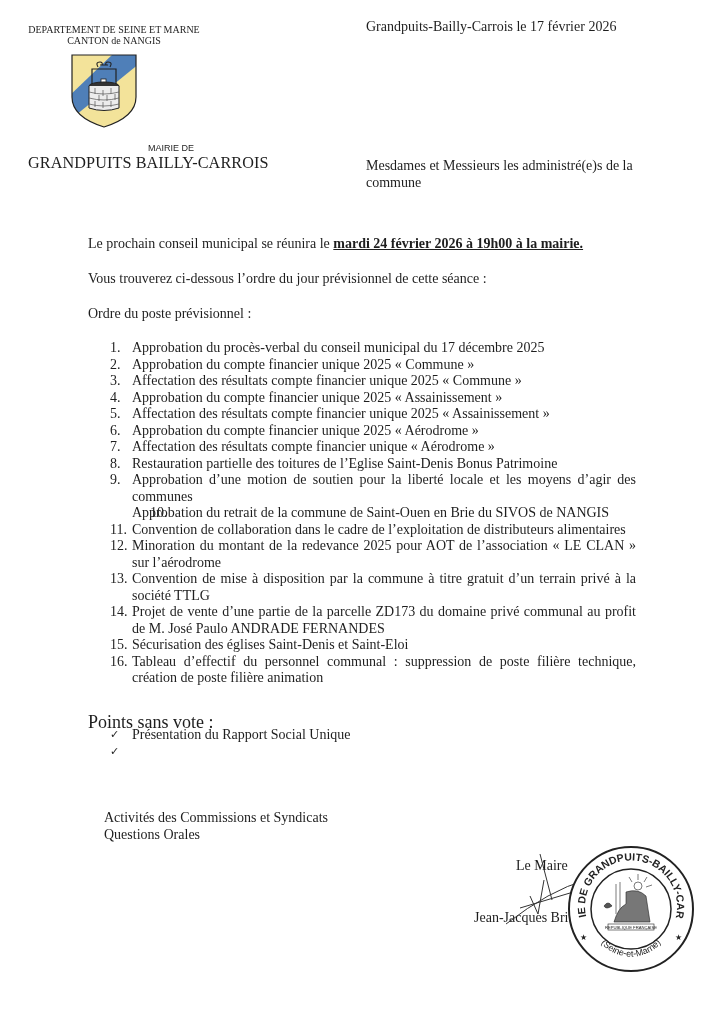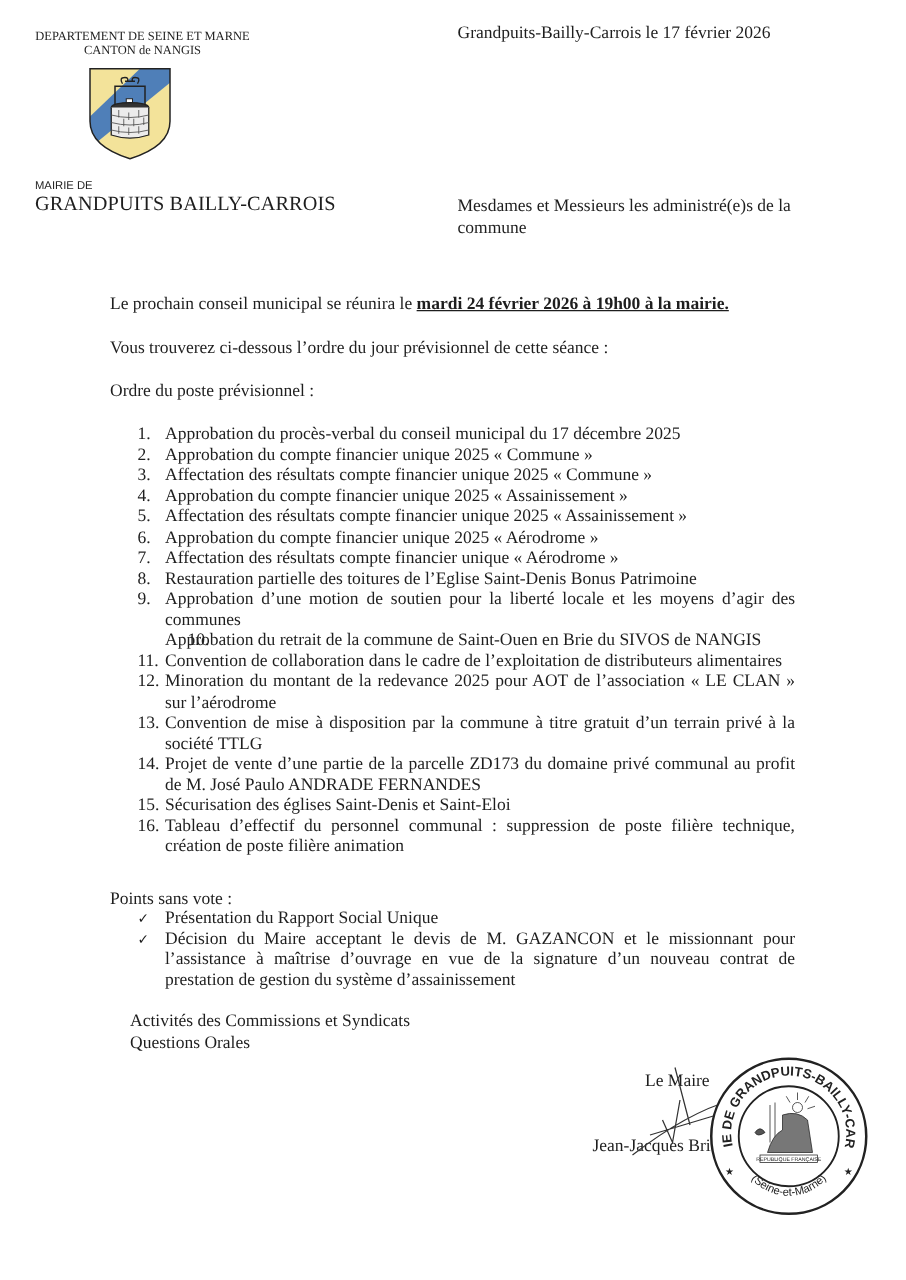--- a/index.html
+++ b/index.html
@@ -1,34 +1,34 @@
 <!DOCTYPE html>
 <html><head>
   <meta charset="utf-8">
   <style>
     html, body { margin: 0; padding: 0; background: #ffffff; }
     body { width: 725px; height: 1024px; position: relative; overflow: hidden;
            font-family: "Liberation Serif", serif; color: #1e1e1e; }
     .abs { position: absolute; }
     .dept { left: 0; width: 200px; text-align: center; font-size: 10px; line-height: 11px; top: 24px; left: 28px; width: 172px; }
     .crest { left: 70px; top: 53px; width: 67px; width: 68px; height: 76px; }
-    .mairie-de { left: 28px; width: 166px; text-align: left; top: 143px; font-family: "Liberation Sans", sans-serif; font-size: 9px; }
+    .mairie-de { left: 28px; width: 166px; text-align: right; top: 143px; font-family: "Liberation Sans", sans-serif; font-size: 9px; }
     .commune-name { left: 28px; top: 154px; font-size: 16.2px; letter-spacing: 0.1px; }
     .dateline { left: 366px; top: 19px; font-size: 14px; }
     .recipients { left: 366px; top: 157px; width: 300px; font-size: 14px; line-height: 17px; }
     .p { left: 88px; font-size: 14px; }
     .intro { top: 236px; }
     .intro b { font-weight: bold; text-decoration: underline; }
     .p2 { top: 271px; }
     .p3 { top: 306px; }
     ol.agenda { position: absolute; left: 88px; top: 340px; width: 548px; margin: 0; padding: 0; list-style: none;
                 font-size: 14px; line-height: 16.5px; }
     ol.agenda li { position: relative; padding-left: 44px; text-align: justify; }
     ol.agenda li .num { position: absolute; left: 22px; }
-    .nsv { left: 88px; top: 712px; font-size: 14px; }
+    .nsv { left: 88px; top: 712px; font-size: 18px; }
     ul.nv { position: absolute; left: 88px; top: 727px; width: 548px; margin: 0; padding: 0; list-style: none;
             font-size: 14px; line-height: 16.5px; }
     ul.nv li { position: relative; padding-left: 44px; text-align: justify; }
     ul.nv li .chk { position: absolute; left: 22px; font-family: "DejaVu Sans", sans-serif; font-size: 11px; }
     .misc { left: 104px; top: 809px; font-size: 14px; line-height: 17px; }
     .maire-label { left: 516px; top: 858px; font-size: 14px; }
     .maire-name { left: 474px; top: 910px; font-size: 14px; }
     .sig { left: 500px; top: 850px; width: 90px; height: 80px; }
     .stamp { left: 566px; top: 844px; width: 130px; height: 130px; }
   </style>
@@ -86,21 +86,21 @@
     <li><span class="num" style="left: 22px;">12.</span><span>Minoration du montant de la redevance 2025 pour AOT de l’association « LE CLAN » sur l’aérodrome</span></li>
     <li><span class="num" style="left: 22px;">13.</span><span>Convention de mise à disposition par la commune à titre gratuit d’un terrain privé à la société TTLG</span></li>
     <li><span class="num" style="left: 22px;">14.</span><span>Projet de vente d’une partie de la parcelle ZD173 du domaine privé communal au profit de M. José Paulo ANDRADE FERNANDES</span></li>
     <li><span class="num" style="left: 22px;">15.</span><span>Sécurisation des églises Saint-Denis et Saint-Eloi</span></li>
     <li><span class="num" style="left: 22px;">16.</span><span>Tableau d’effectif du personnel communal : suppression de poste filière technique, création de poste filière animation</span></li>
   </ol>
 
 <div class="abs nsv">Points sans vote :</div>
 <ul class="nv" id="novote">
     <li><span class="chk">✓</span><span>Présentation du Rapport Social Unique</span></li>
-    <li><span class="chk">✓</span><span>Décision du Maire acceptant le devis de M. GAZANCON et le missionnant pour l’assistance à maîtrise d’ouvrage en vue de la signature d’un nouveau contrat de prestation de gestion du système d’assainissement</span></li>
+    <li><span class="chk">✓</span></li>
   </ul>
 
 <div class="abs misc">
   <div>Activités des Commissions et Syndicats</div>
   <div>Questions Orales</div>
 </div>
 
 <div class="abs maire-label">Le Maire</div>
 <div class="abs maire-name">Jean-Jacques Brichet</div>
 

